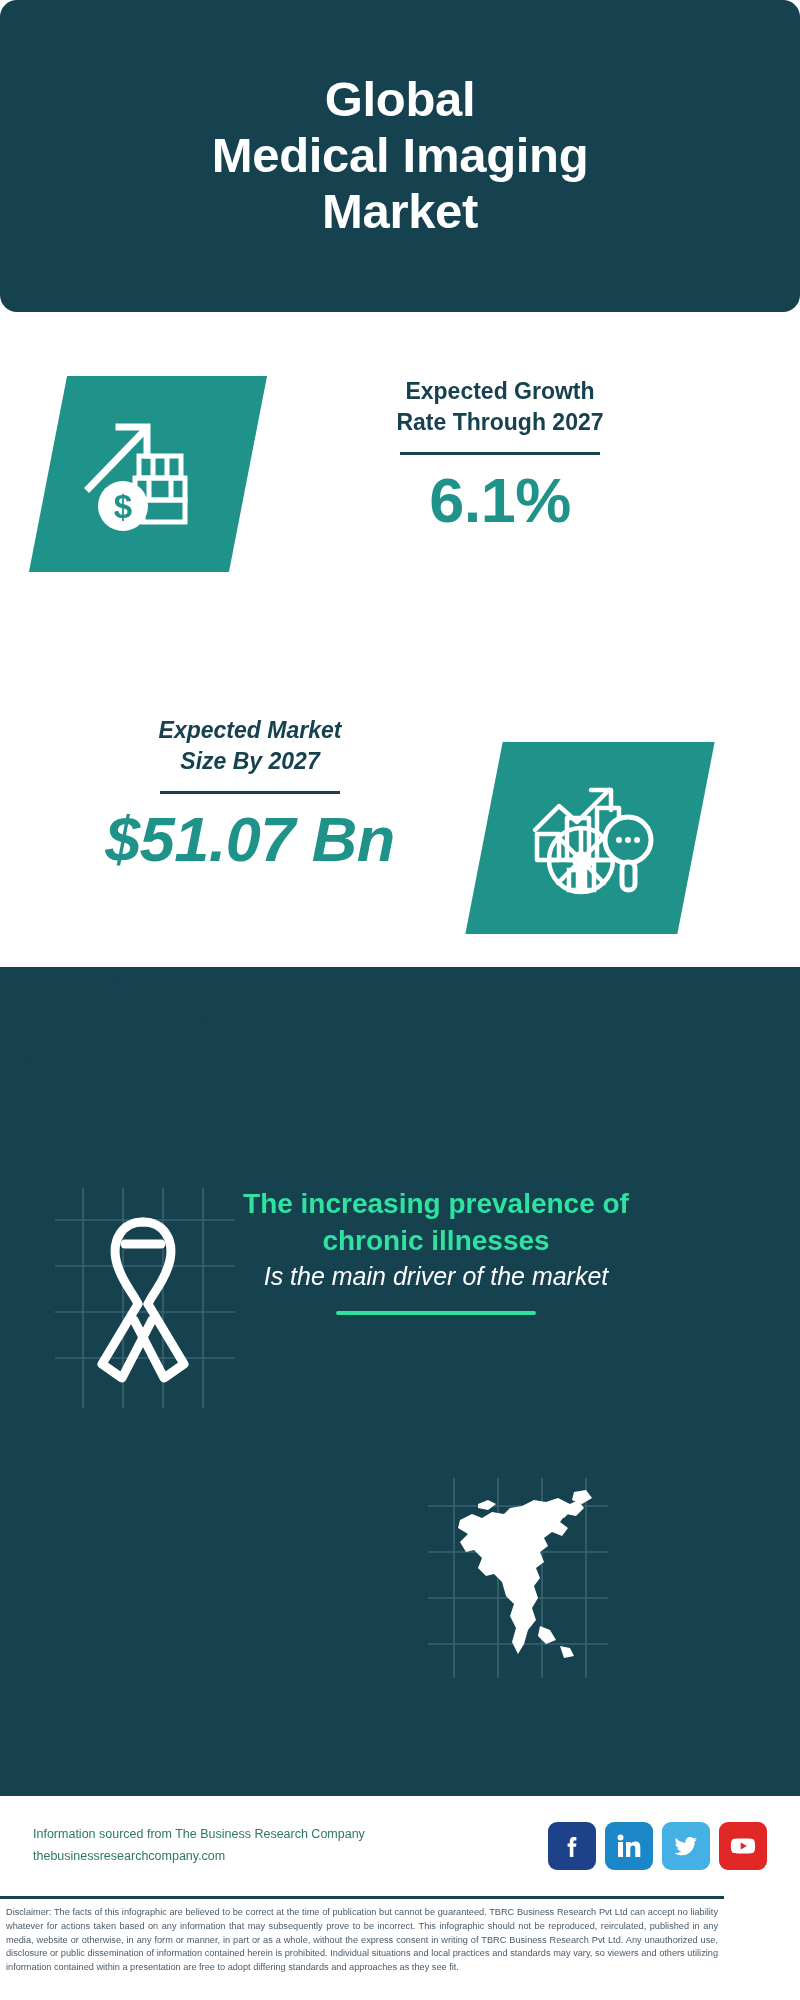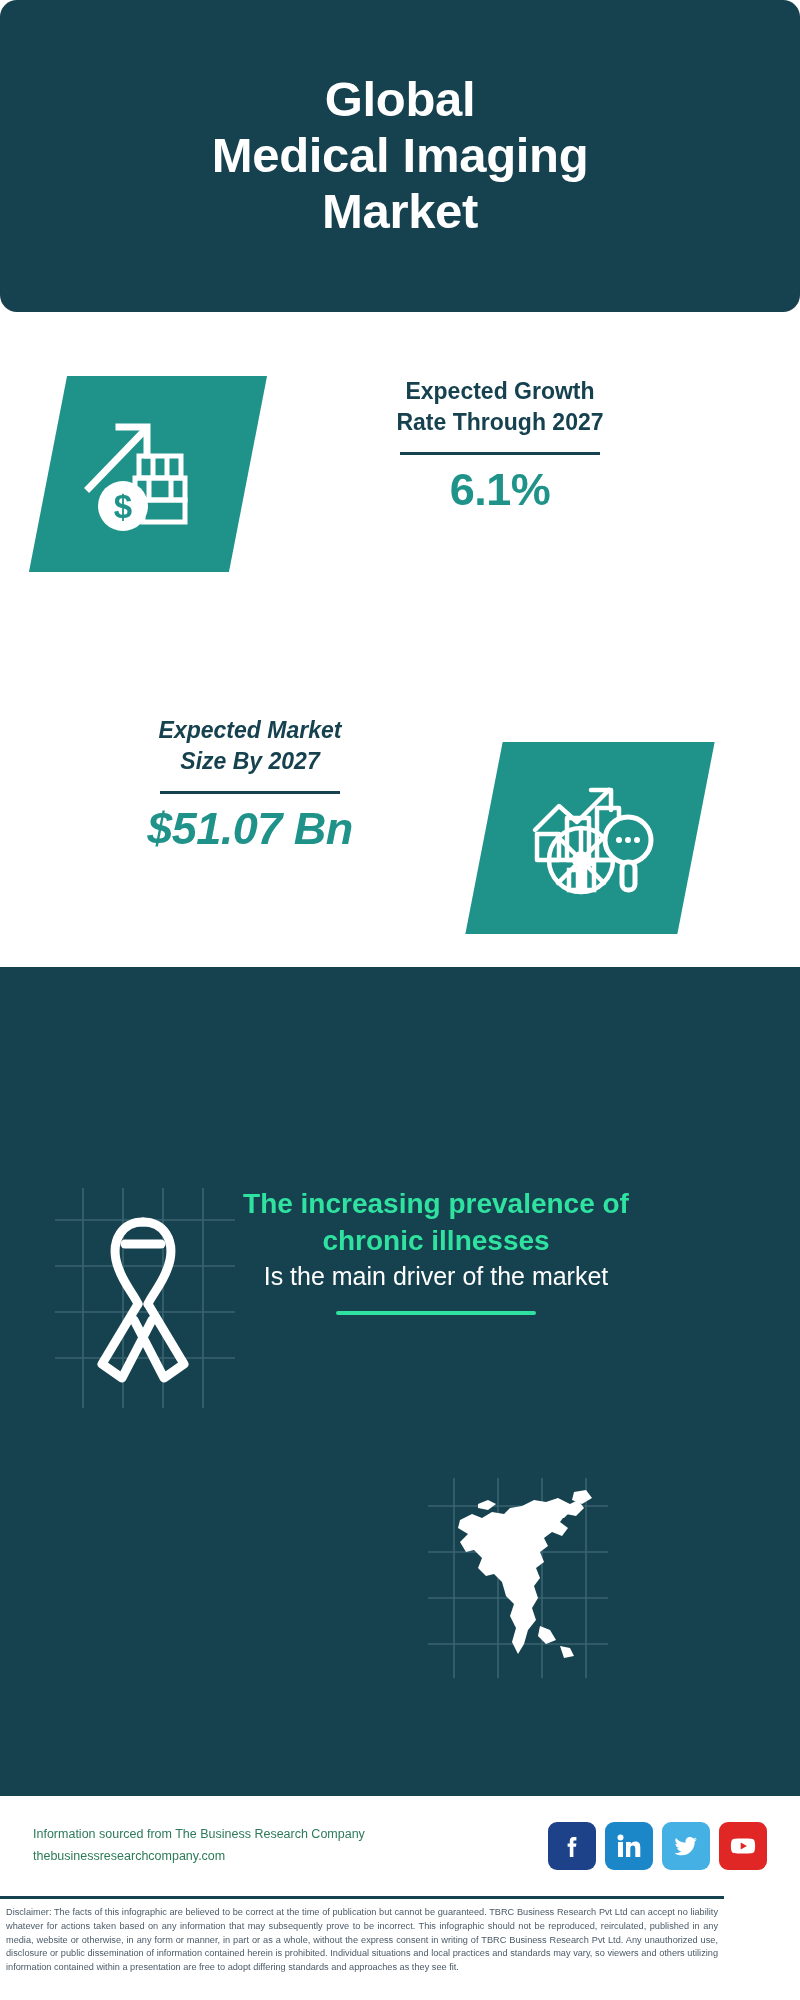--- a/index.html
+++ b/index.html
@@ -66,21 +66,21 @@
     font-weight: bold;
     line-height: 1.34;
   }
   .stat-rule {
     height: 3px;
     background: #16414f;
     margin: 14px auto 10px auto;
   }
   .stat-value {
     color: #1f938a;
-    font-size: 45px;
+    font-size: 63px;
     font-weight: bold;
     line-height: 1.12;
     letter-spacing: -0.5px;
   }
 
   
   .dark-zone {
     position: absolute;
     left: 0; top: 967px;
     width: 800px;
@@ -106,20 +106,21 @@
     font-size: 28px;
     font-weight: bold;
     line-height: 1.32;
     text-align: center;
   }
   .panel-sub {
     color: #ffffff;
     font-size: 25px;
     line-height: 1.33;
     text-align: center;
+    font-style: italic;
   }
   .panel-rule {
     height: 4px;
     background: #2fe2a0;
     border-radius: 2px;
     margin: 18px auto 0 auto;
   }
 
   
   .footer {

